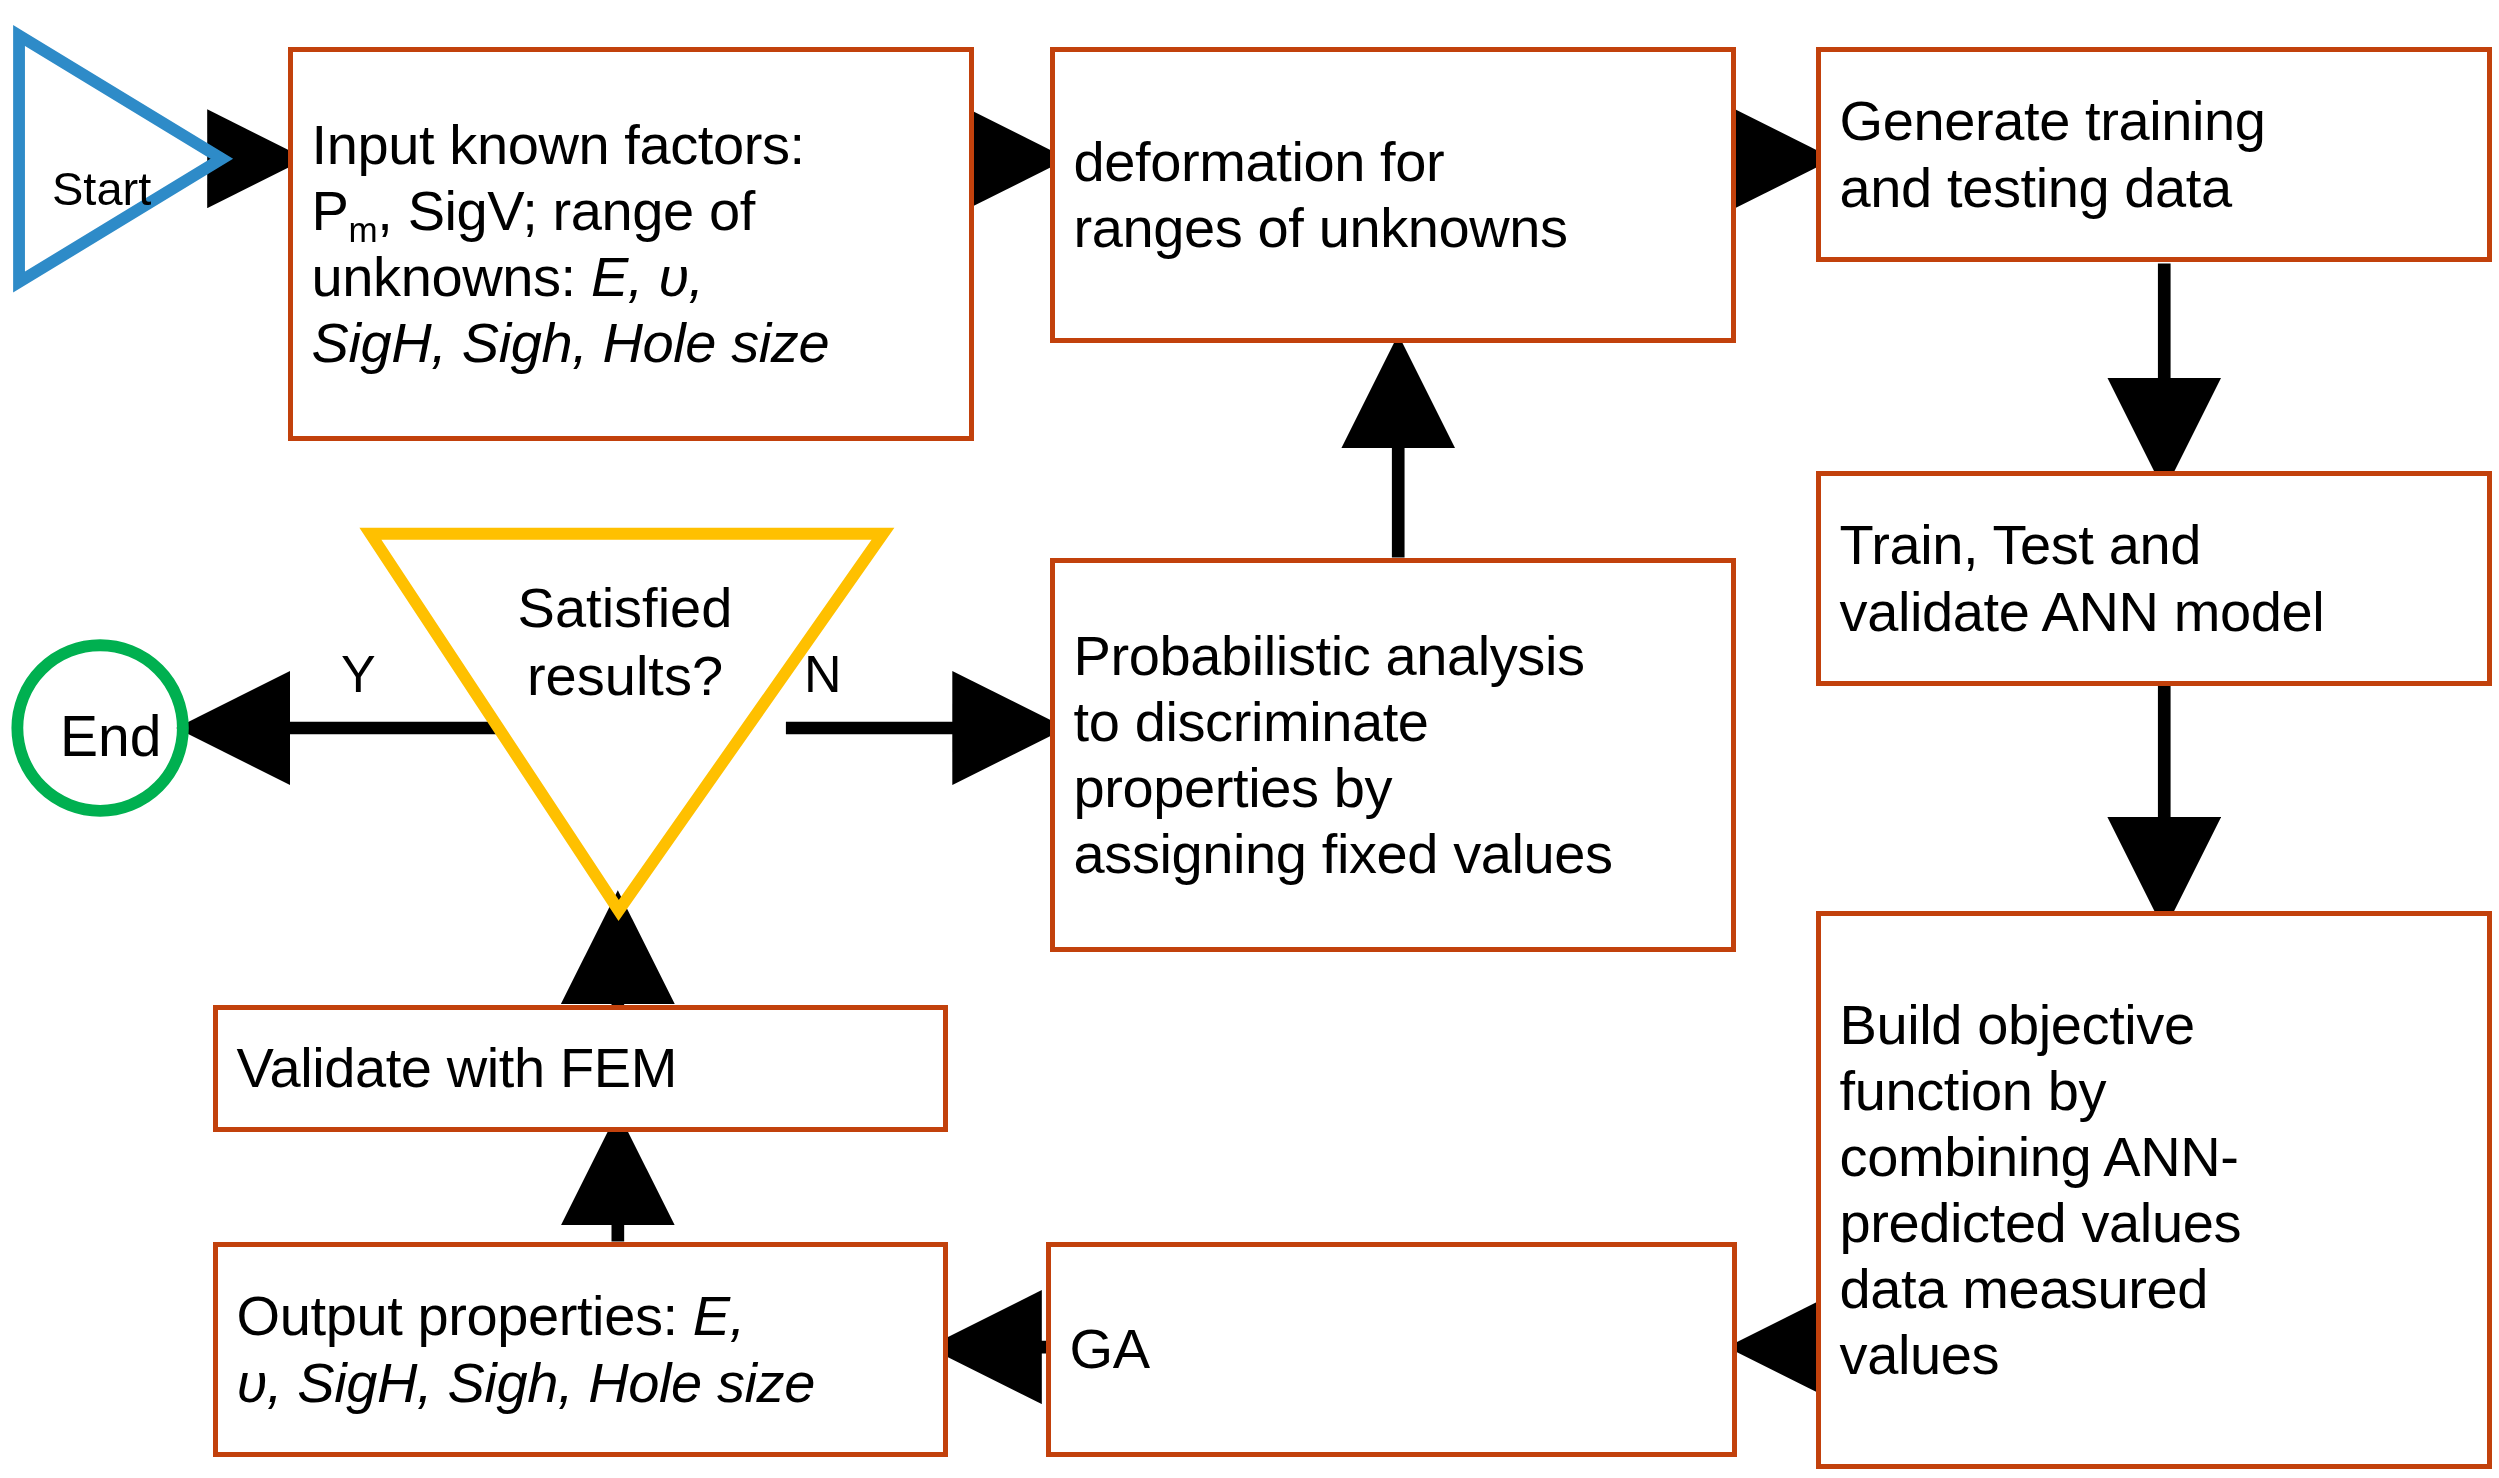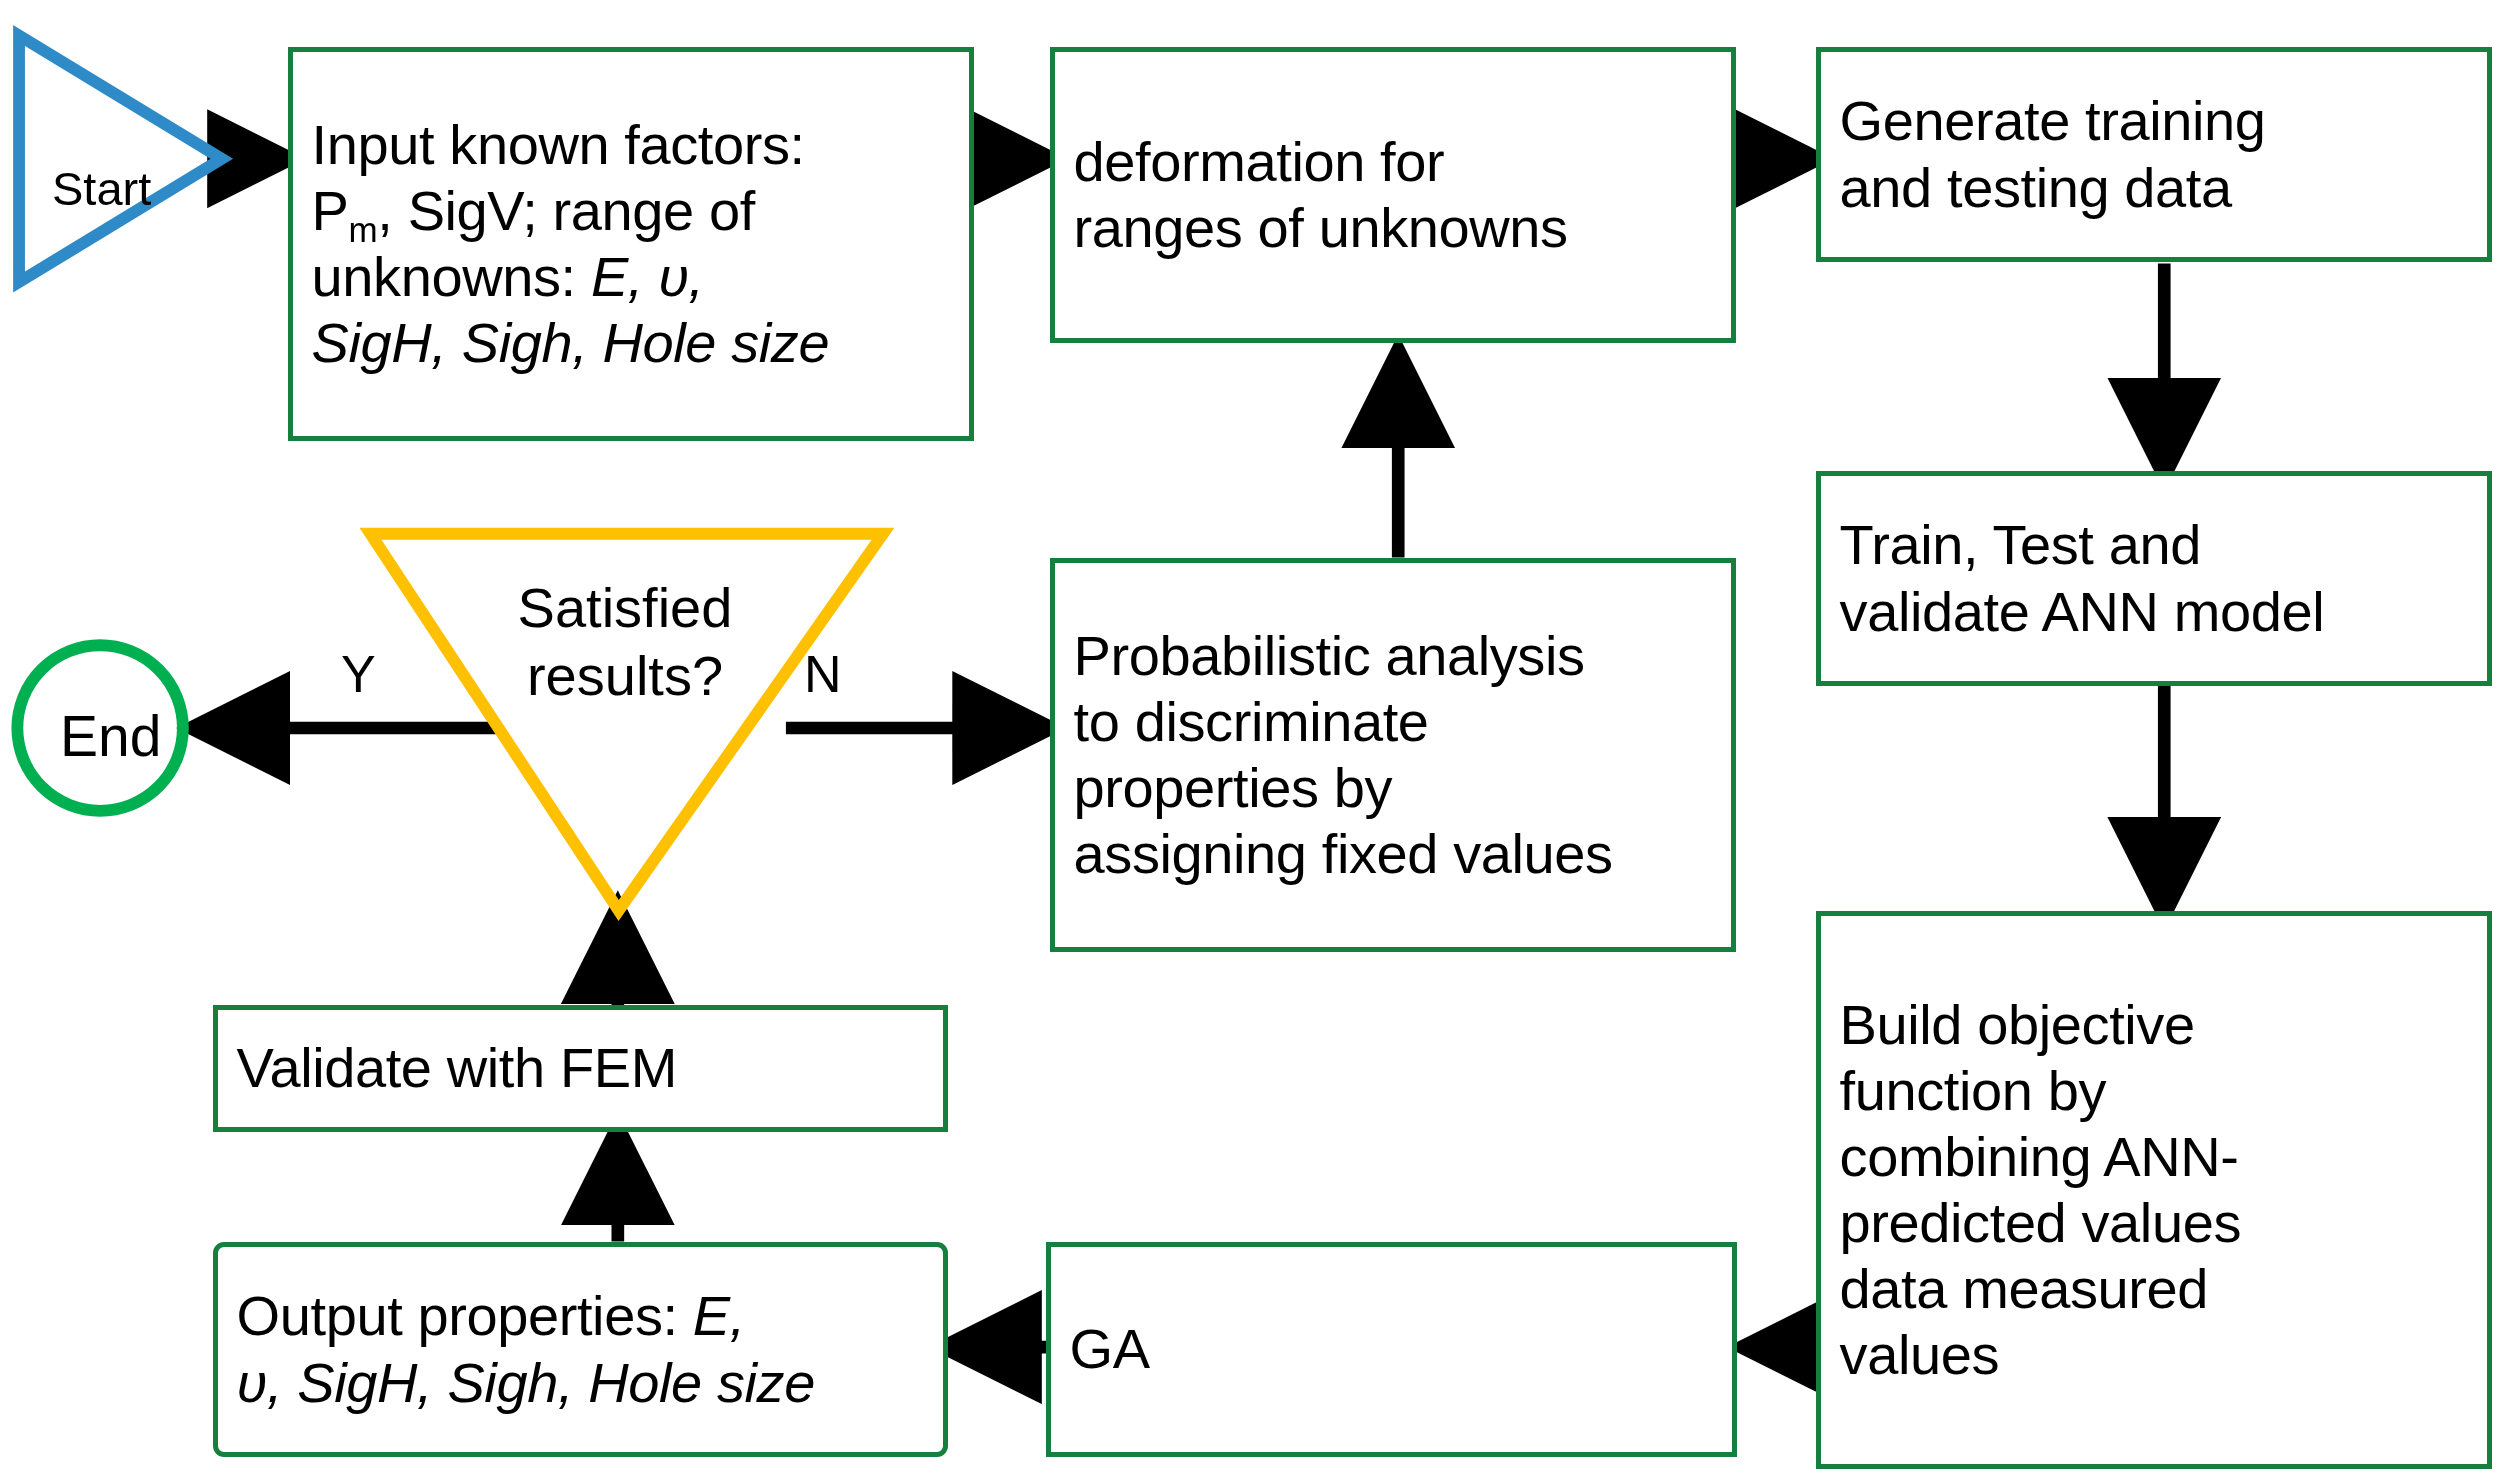--- a/index.html
+++ b/index.html
@@ -22,21 +22,21 @@
     width: 2500px;
     height: 1478px;
   }
   .node {
     position: absolute;
     box-sizing: border-box;
     display: flex;
     align-items: center;
   }
   .procbox {
-    border: 5px solid #15803d;
+    border: 5px solid #c2410c;
     background: #ffffff;
     padding: 12px 18.6px;
   }
   .procbox .txt {
     font-size: 56px;
     line-height: 1.18;
     color: #000000;
     letter-spacing: -0.4px;
   }
   .italicv { font-style: italic; }
@@ -174,21 +174,21 @@
       <div>assigning fixed values</div>
     </div>
   </div>
 
   <div class="node procbox" style="left:1046px; top:1242px; width:691px; height:215px;">
     <div class="txt">
       <div>GA</div>
     </div>
   </div>
 
-  <div class="node procbox" style="left:213px; top:1242px; width:735px; height:215px;border-radius:11px;">
+  <div class="node procbox" style="left:213px; top:1242px; width:735px; height:215px;">
     <div class="txt">
       <div>
         <span>Output properties: </span><span class="italicv">E,</span>
       </div>
       <div class="italicv">υ, SigH, Sigh, Hole size</div>
     </div>
   </div>
 
   <div class="node procbox" style="left:213px; top:1005px; width:735px; height:127px;">
     <div class="txt">

